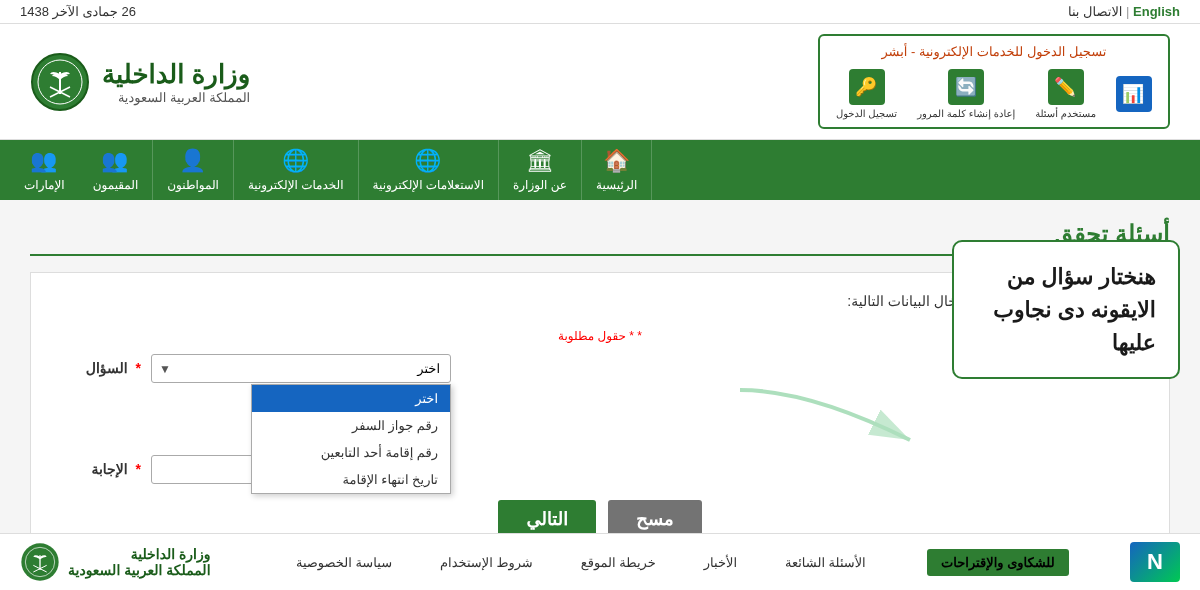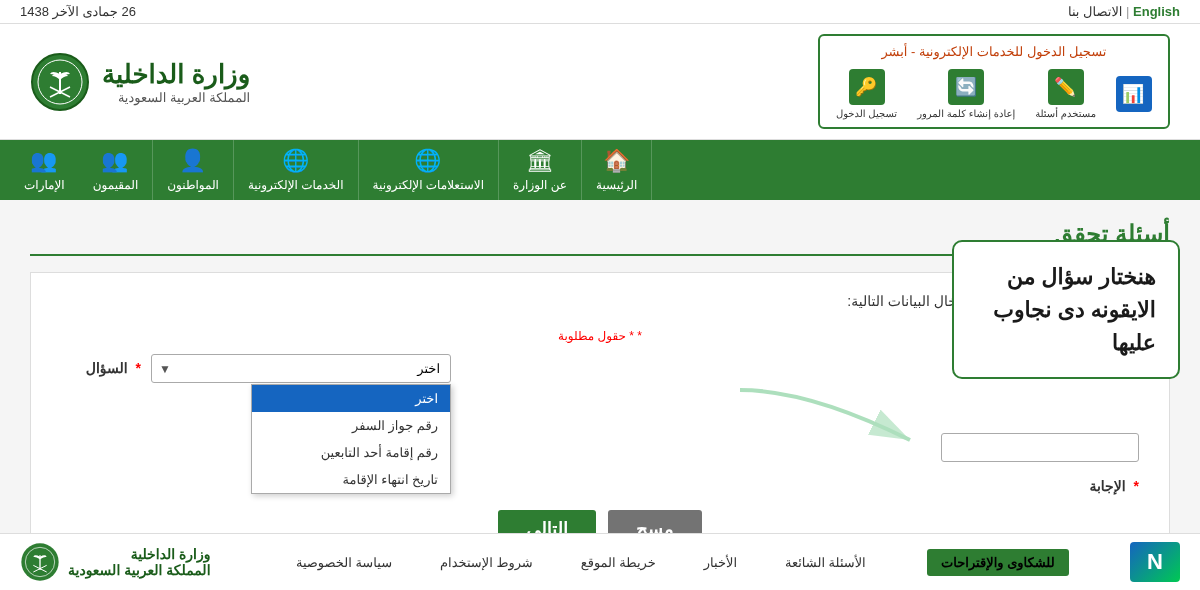--- a/index.html
+++ b/index.html
@@ -483,21 +483,21 @@
           <div class="dropdown-item">رقم إقامة أحد التابعين</div>
           <div class="dropdown-item">تاريخ انتهاء الإقامة</div>
         </div>
       </div>
       <div class="form-label">
         <span class="required">*</span>
         <span>السؤال</span>
       </div>
     </div>
 
-    <div class="form-row" style="margin-top:50px;flex-direction:column;">
+    <div class="form-row" style="margin-top:72px;">
       <div class="form-field">
         <input type="text" class="answer-input" value="" style="">
       </div>
       <div class="form-label">
         <span class="required">*</span>
         <span>الإجابة</span>
       </div>
     </div>
 
     <div class="buttons-row">

